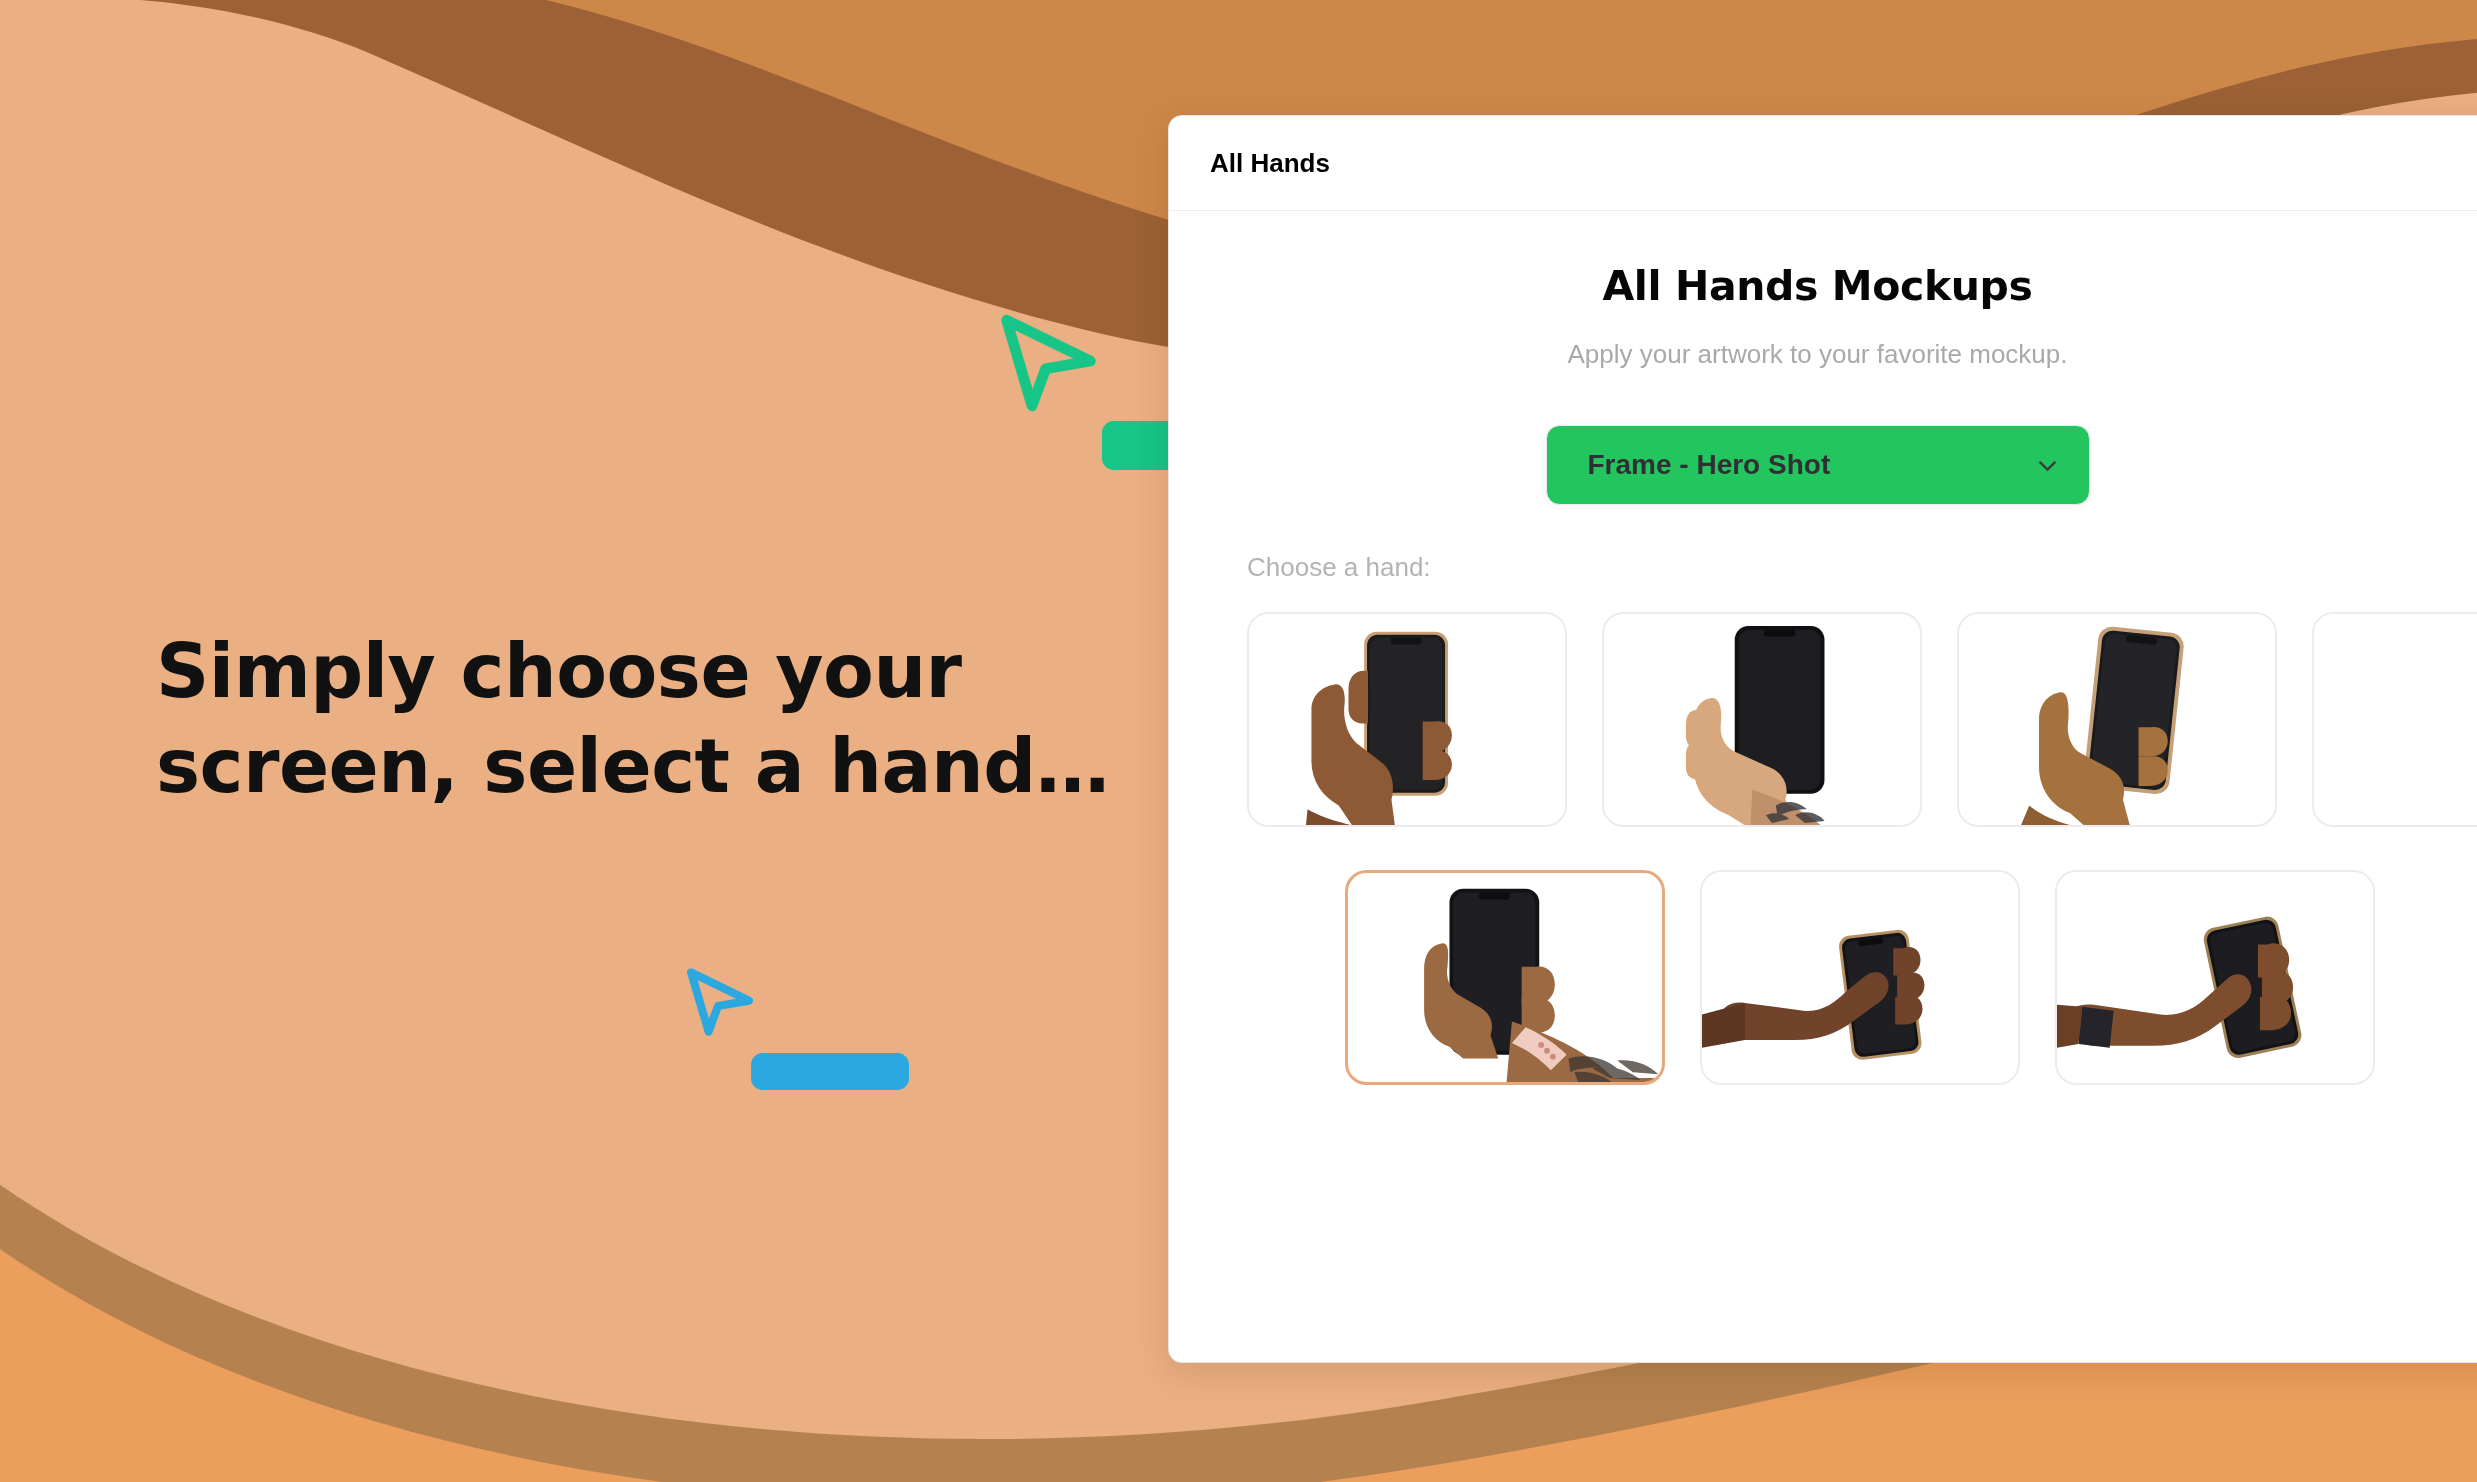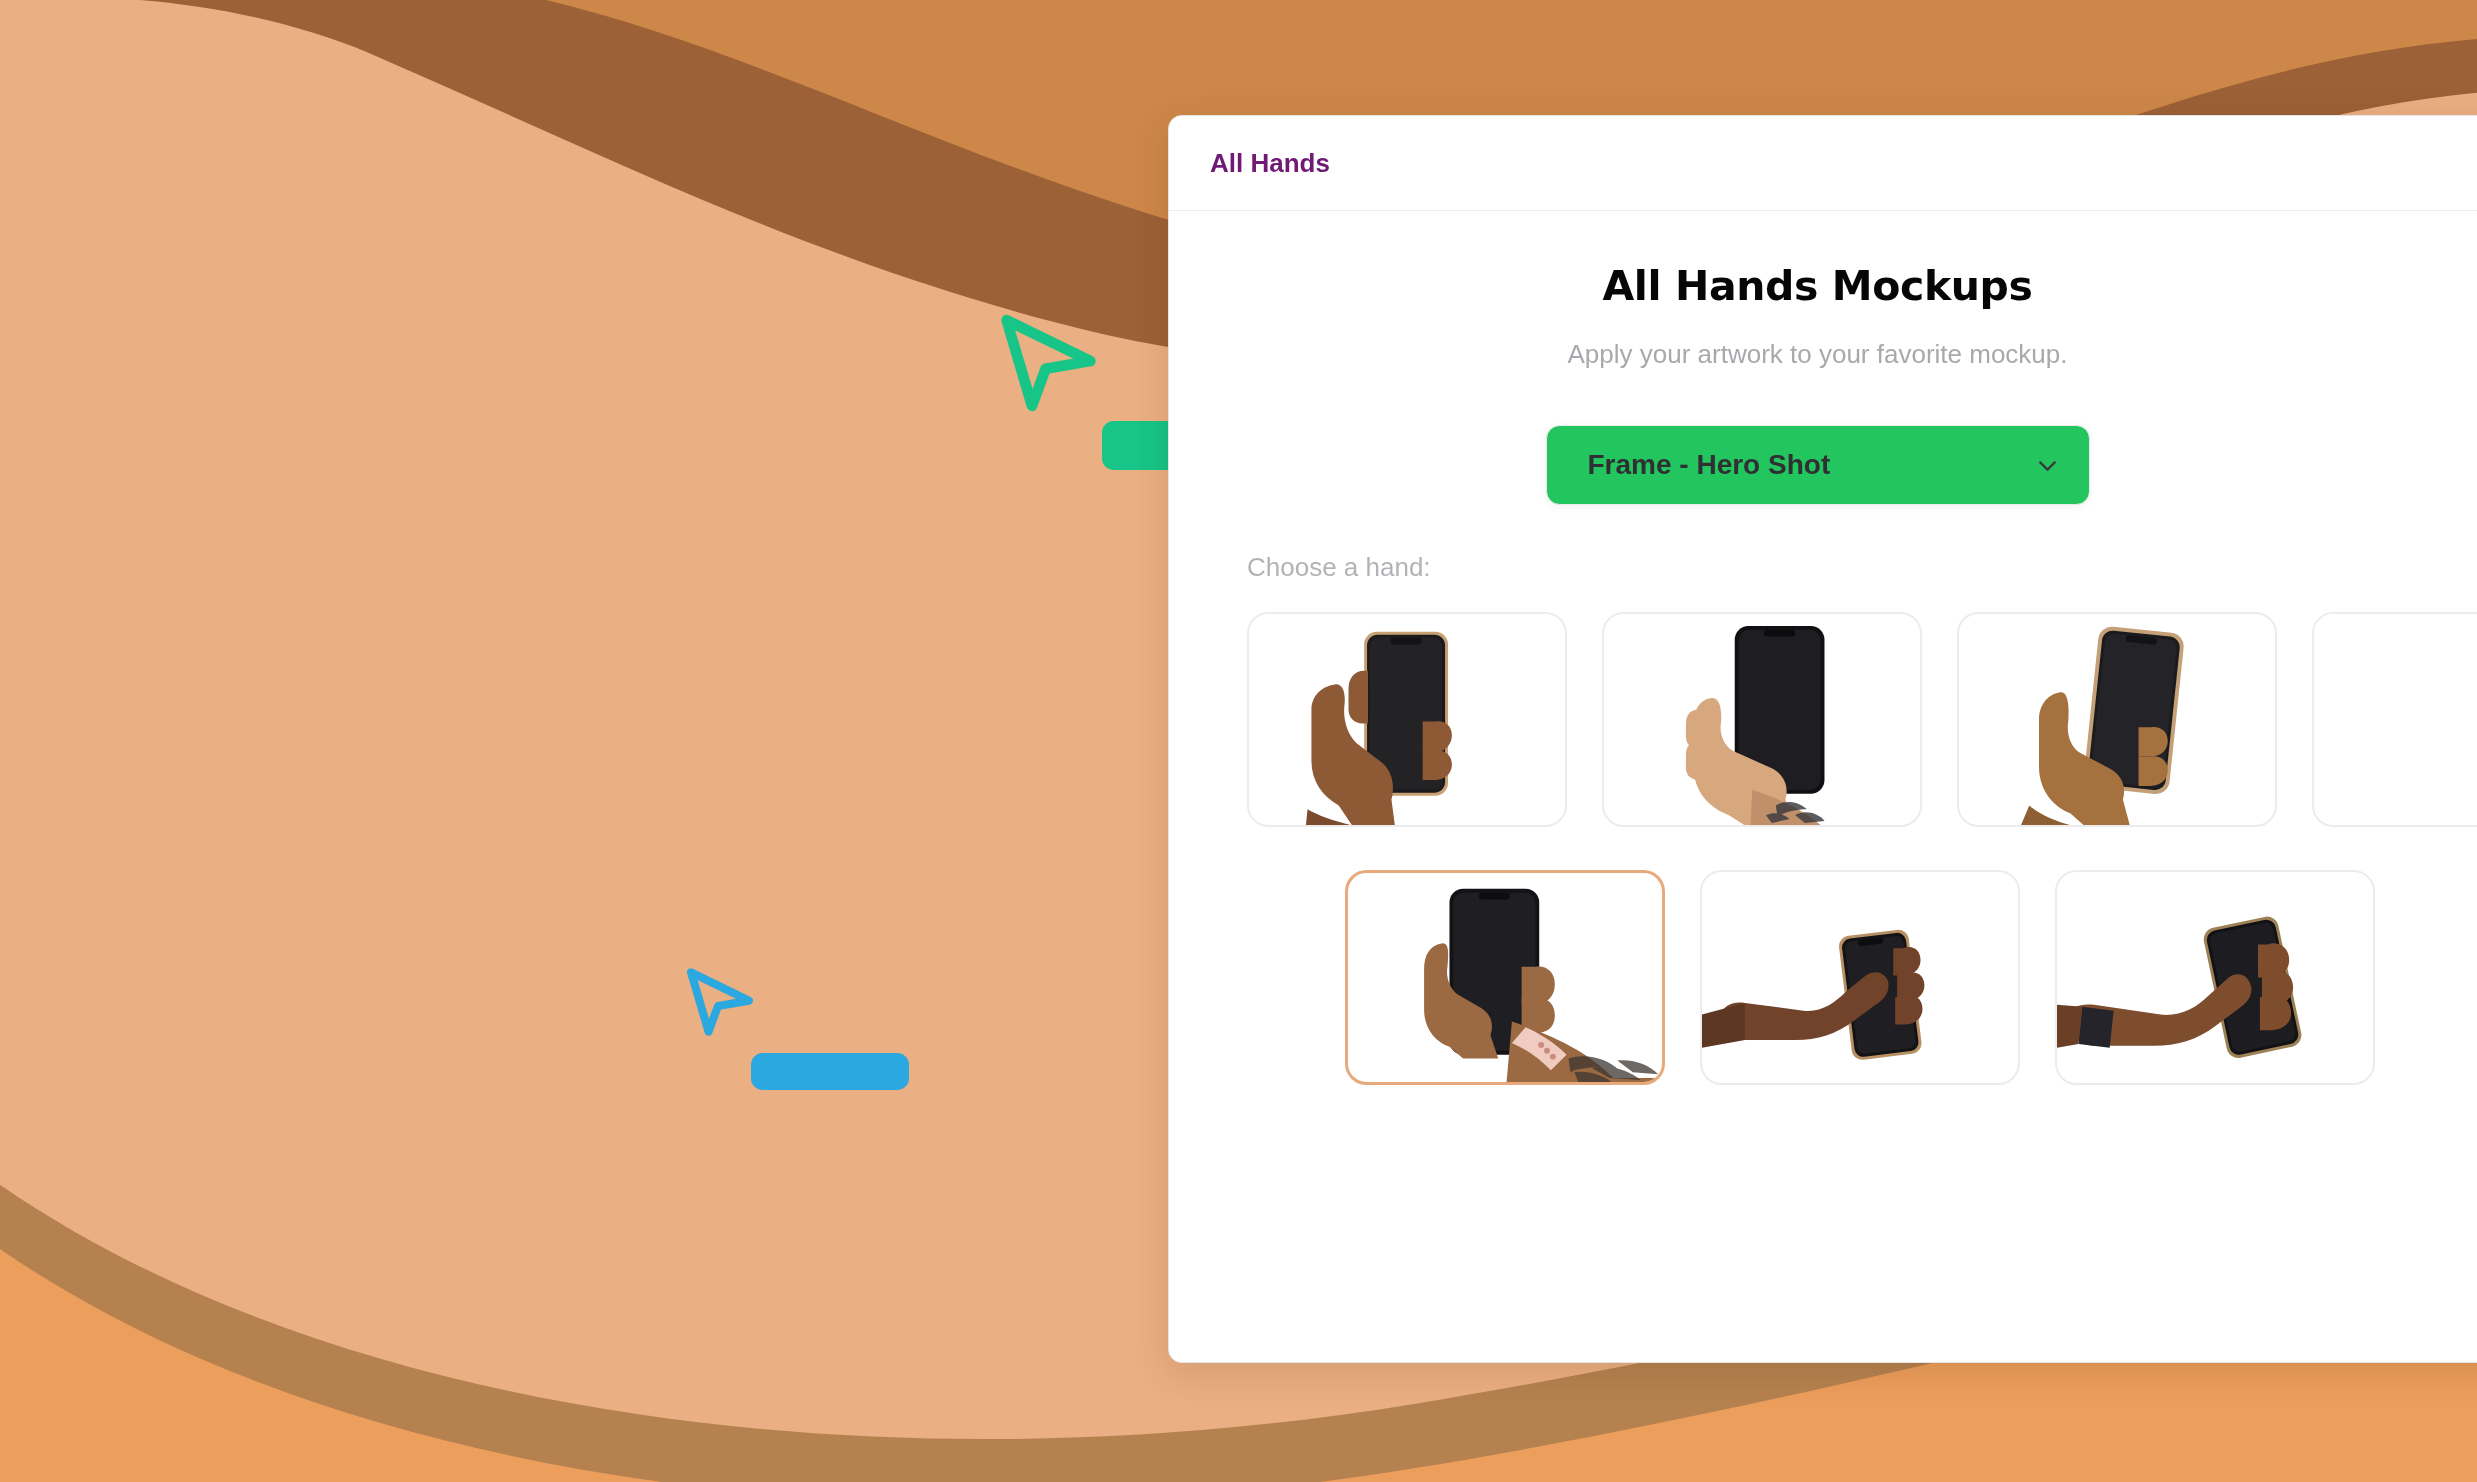--- a/index.html
+++ b/index.html
@@ -67,21 +67,21 @@
   }
   #panel-header {
     height:95px;
     border-bottom:1px solid #EDEDEF;
     display:flex; align-items:center;
     padding-left:41px;
   }
   #panel-title {
     font-size:26px;
     font-weight:700;
-    color:#701a75;
+    color:#000000;
     font-family:"Liberation Sans", sans-serif;
   }
 
   #panel-body {
     padding-top:51px;
   }
 
   #mockup-title {
     text-align:center;
     font-size:41px;
@@ -186,20 +186,21 @@
          C1900,1396 2240,1290 2540,1235
          L2540,1520 L0,1520 Z"></path>
 
     <path fill="#B5824F" d="M0,1215 C340,1450 900,1530 1450,1440
          C1900,1366 2240,1262 2540,1208
          L2540,1272
          C2240,1326 1900,1432 1450,1506
          C900,1596 340,1516 0,1281 Z"></path>
   </svg>
 
+  <div id="headline">Simply choose your screen, select a hand…</div>
 
   <div id="cursor-green" class="cursor">
     <svg class="cursor-arrow" width="107" height="98" viewBox="0 0 110 100">
       <path d="M12 6 L98 48 L52 56 L38 94 Z" fill="none" stroke="#16C587" stroke-width="11" stroke-linejoin="round" stroke-linecap="round"></path>
     </svg>
     <div class="cursor-pill" style="background:#16C587;"></div>
   </div>
 
   <div id="cursor-blue" class="cursor">
     <svg class="cursor-arrow" width="74" height="70" viewBox="0 0 110 100">

